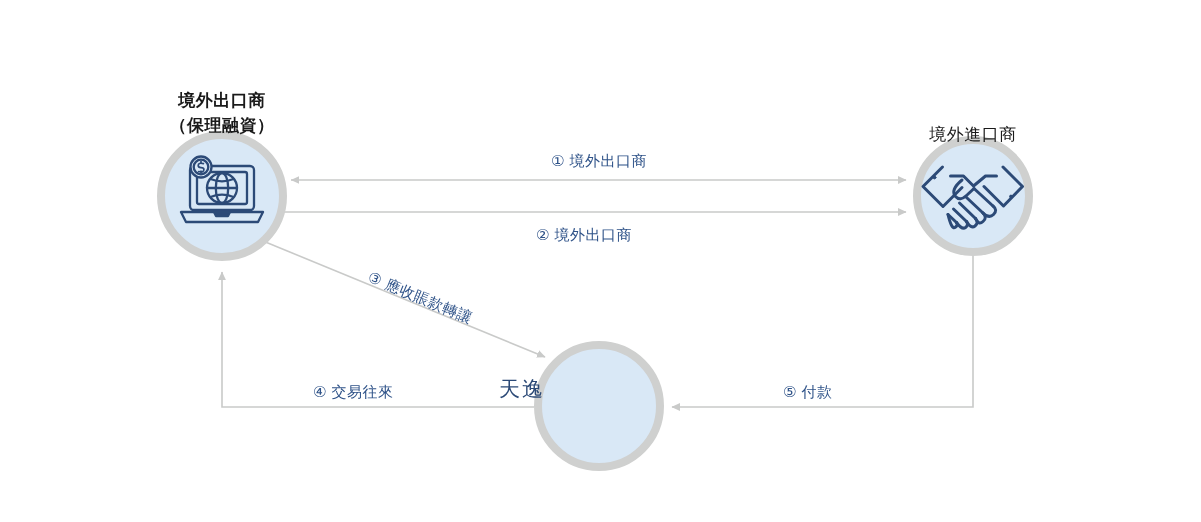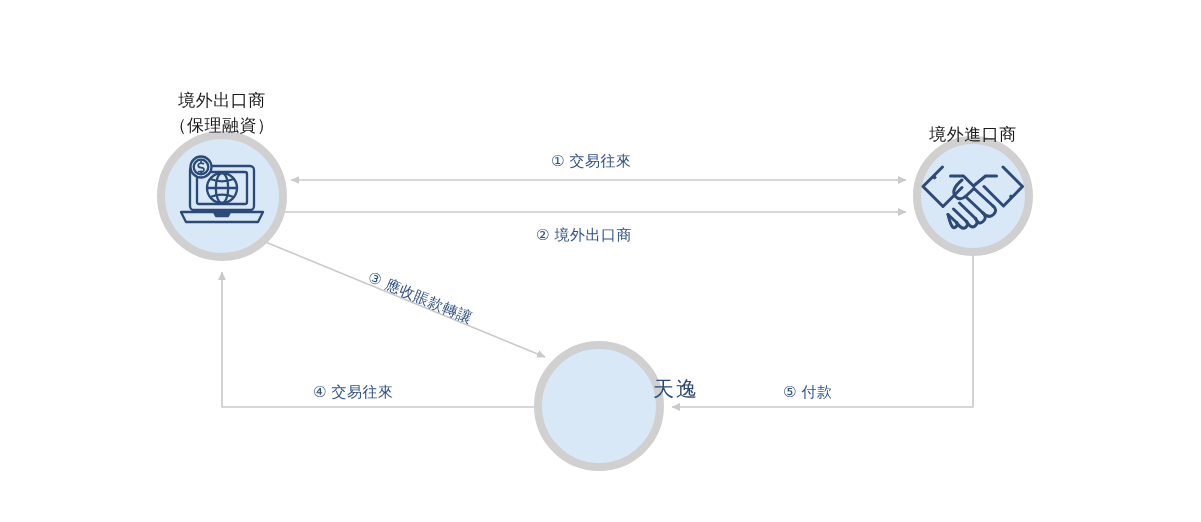--- a/index.html
+++ b/index.html
@@ -38,21 +38,21 @@
   }
   .edge-label {
     position: absolute;
     color: #2e5288;
     font-size: 15px;
     white-space: nowrap;
     letter-spacing: 0.5px;
   }
   .center-label {
     position: absolute;
-    text-align: right;
+    text-align: left;
     color: #2c4a77;
     font-size: 21px;
     line-height: 32px;
     letter-spacing: 2px;
     white-space: nowrap;
   }
   .rot-label {
     transform-origin: left top;
   }
 </style>
@@ -142,34 +142,34 @@
         <circle cx="934.5" cy="177.5" r="1.4" fill="#2c4a77" stroke-width="1"></circle>
         <circle cx="1011" cy="196.5" r="1.4" fill="#2c4a77" stroke-width="1"></circle>
       </g>
     </g>
 
     <g>
       <circle cx="599" cy="406" r="61" fill="#d9e8f6" stroke="#cfd0cf" stroke-width="8"></circle>
     </g>
   </svg>
 
-  <div class="node-title" style="left:122px; top:88px; width:200px;">
+  <div class="node-title" style="left:122px; top:88px; width:200px;font-weight:bold;">
     <div>境外出口商</div>
     <div>（保理融資）</div>
   </div>
 
   <div class="node-title" style="left:873px; top:98px; width:200px;margin-top:24px;">
     <div>境外進口商</div>
   </div>
 
   <div class="center-label" style="left:499px; top:373px; width:200px;">
     <div>天逸</div>
   </div>
 
-  <div class="edge-label" style="left:551px; top:152px;">① 交易往來</div>
+  <div class="edge-label" style="left:551px; top:152px;">① 境外出口商</div>
 
   <div class="edge-label" style="left:536px; top:226px;">② 境外出口商</div>
 
   <div class="edge-label rot-label" style="left:372px; top:268px; transform:rotate(22.4deg);">③ 應收賬款轉讓</div>
 
   <div class="edge-label" style="left:313px; top:383px;">④ 交易往來</div>
 
   <div class="edge-label" style="left:783px; top:383px;">⑤ 付款</div>
 
 </div>

